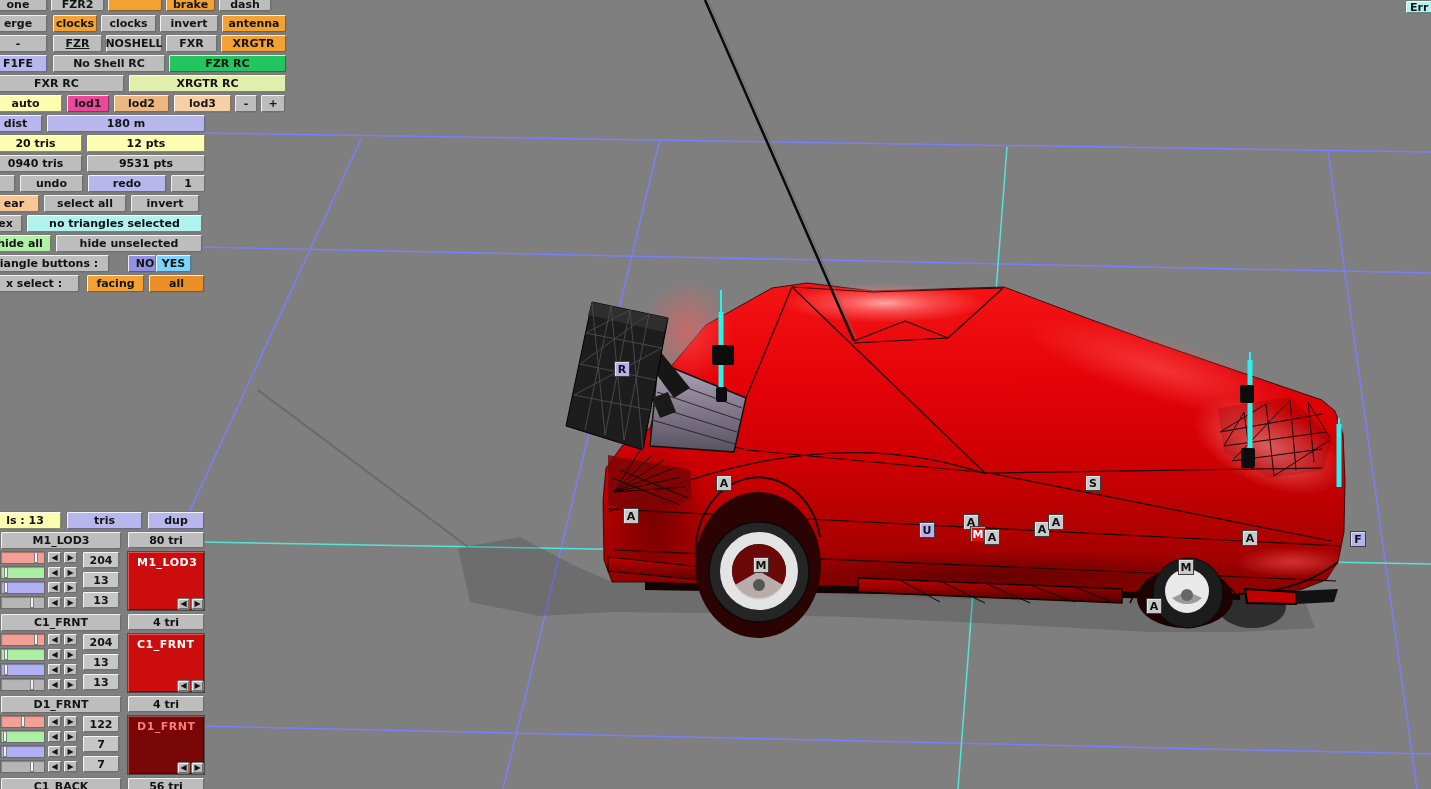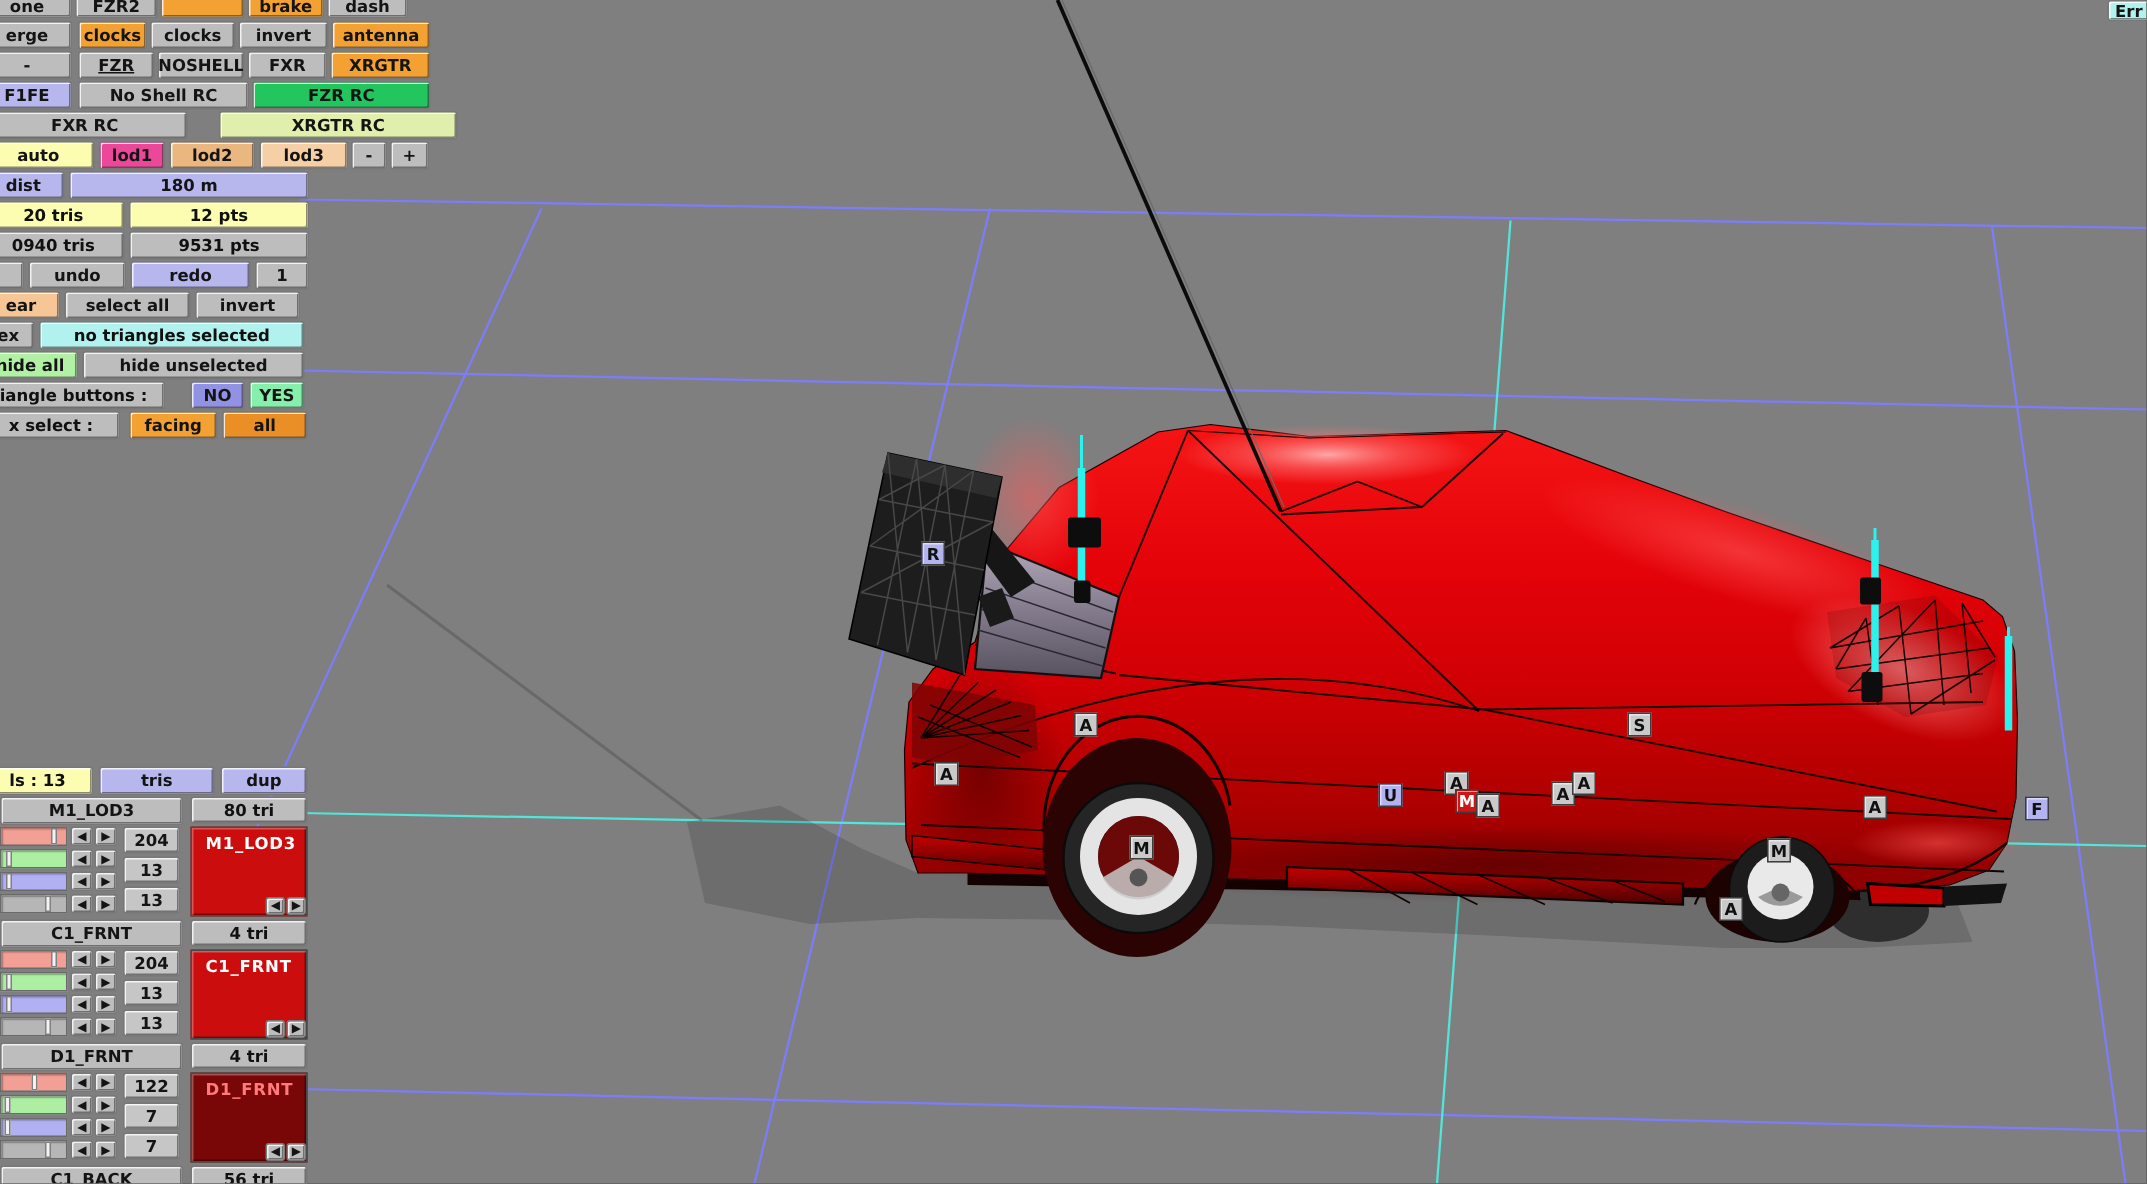--- a/index.html
+++ b/index.html
@@ -201,21 +201,21 @@
       <div class="btn" style="left: 221px; top: 14px; width: 66px; height: 19px; background: rgb(242, 161, 50); text-align: center;">antenna</div>
       <div class="btn" style="left: -12px; top: 34px; width: 60px; height: 19px; background: rgb(189, 189, 189);">-</div>
       <div class="btn" style="left: 52px; top: 34px; width: 51px; height: 19px; background: rgb(189, 189, 189); text-decoration: underline;">FZR</div>
       <div class="btn" style="left: 105px; top: 34px; width: 58px; height: 19px; background: rgb(189, 189, 189);">NOSHELL</div>
       <div class="btn" style="left: 165px; top: 34px; width: 53px; height: 19px; background: rgb(189, 189, 189);">FXR</div>
       <div class="btn" style="left: 220px; top: 34px; width: 67px; height: 19px; background: rgb(242, 161, 50);">XRGTR</div>
       <div class="btn" style="left: -12px; top: 54px; width: 60px; height: 19px; background: rgb(183, 183, 238);">F1FE</div>
       <div class="btn" style="left: 52px; top: 54px; width: 114px; height: 19px; background: rgb(189, 189, 189);">No Shell RC</div>
       <div class="btn" style="left: 168px; top: 54px; width: 119px; height: 19px; background: #22c55e;">FZR RC</div>
       <div class="btn" style="left: -12px; top: 74px; width: 137px; height: 19px; background: rgb(189, 189, 189);">FXR RC</div>
-      <div class="btn" style="left: 146px; top: 74px; width: 159px; height: 19px; background: rgb(225, 239, 173);">XRGTR RC</div>
+      <div class="btn" style="left: 128px; top: 74px; width: 159px; height: 19px; background: rgb(225, 239, 173);">XRGTR RC</div>
       <div class="btn" style="left: -12px; top: 94px; width: 75px; height: 19px; background: rgb(253, 253, 178);">auto</div>
       <div class="btn" style="left: 66px; top: 94px; width: 44px; height: 19px; background: #ec4899;">lod1</div>
       <div class="btn" style="left: 113px; top: 94px; width: 57px; height: 19px; background: rgb(233, 183, 127);">lod2</div>
       <div class="btn" style="left: 173px; top: 94px; width: 59px; height: 19px; background: rgb(245, 207, 165);">lod3</div>
       <div class="btn" style="left: 234px; top: 94px; width: 24px; height: 19px; background: rgb(189, 189, 189);">-</div>
       <div class="btn" style="left: 260px; top: 94px; width: 26px; height: 19px; background: rgb(189, 189, 189);">+</div>
       <div class="btn" style="left: -12px; top: 114px; width: 55px; height: 19px; background: rgb(183, 183, 238);">dist</div>
       <div class="btn" style="left: 46px; top: 114px; width: 160px; height: 19px; background: rgb(183, 183, 238);">180 m</div>
       <div class="btn ro" style="left: -12px; top: 134px; width: 95px; height: 19px; background: rgb(253, 253, 178);">20 tris</div>
       <div class="btn ro" style="left: 86px; top: 134px; width: 120px; height: 19px; background: rgb(253, 253, 178);">12 pts</div>
@@ -227,21 +227,21 @@
       <div class="btn" style="left: 170px; top: 174px; width: 36px; height: 19px; background: rgb(189, 189, 189);">1</div>
       <div class="btn" style="left: -12px; top: 194px; width: 52px; height: 19px; background: rgb(246, 198, 151);">ear</div>
       <div class="btn" style="left: 43px; top: 194px; width: 84px; height: 19px; background: rgb(189, 189, 189);">select all</div>
       <div class="btn" style="left: 130px; top: 194px; width: 70px; height: 19px; background: rgb(189, 189, 189);">invert</div>
       <div class="btn" style="left: -12px; top: 214px; width: 35px; height: 19px; background: rgb(189, 189, 189);">ex</div>
       <div class="btn ro" style="left: 26px; top: 214px; width: 177px; height: 19px; background: rgb(178, 242, 238);">no triangles selected</div>
       <div class="btn" style="left: -12px; top: 234px; width: 64px; height: 19px; background: rgb(178, 240, 166);">hide all</div>
       <div class="btn" style="left: 55px; top: 234px; width: 148px; height: 19px; background: rgb(189, 189, 189);">hide unselected</div>
       <div class="btn ro" style="left: -12px; top: 254px; width: 122px; height: 19px; background: rgb(189, 189, 189);">iangle buttons :</div>
       <div class="btn" style="left: 127px; top: 254px; width: 36px; height: 19px; background: rgb(146, 146, 226);">NO</div>
-      <div class="btn" style="left: 166px; top: 254px; width: 37px; height: 19px; background: #86efac;">YES</div>
+      <div class="btn" style="left: 155px; top: 254px; width: 37px; height: 19px; background: #7dd3fc;">YES</div>
       <div class="btn ro" style="left: -12px; top: 274px; width: 92px; height: 19px; background: rgb(189, 189, 189);">x select :</div>
       <div class="btn" style="left: 86px; top: 274px; width: 59px; height: 19px; background: rgb(242, 161, 50);">facing</div>
       <div class="btn" style="left: 148px; top: 274px; width: 57px; height: 19px; background: rgb(234, 143, 38);">all</div>
       <div class="btn ro" style="left: -12px; top: 511px; width: 74px; height: 19px; background: rgb(253, 253, 178);">ls : 13</div>
       <div class="btn" style="left: 66px; top: 511px; width: 77px; height: 19px; background: rgb(183, 183, 238);">tris</div>
       <div class="btn" style="left: 147px; top: 511px; width: 58px; height: 19px; background: rgb(183, 183, 238);">dup</div>
       <div class="btn" style="left: 0px; top: 531px; width: 122px; height: 19px; background: rgb(189, 189, 189);">M1_LOD3</div>
       <div class="btn ro" style="left: 127px; top: 531px; width: 78px; height: 18px; background: rgb(189, 189, 189); text-align: right;">80 tri</div>
       <div class="track" style="left: 0px; top: 551px; width: 45px; height: 13px; background: rgb(242, 160, 150);">
         <div class="handle" style="left: 33px;"></div>

